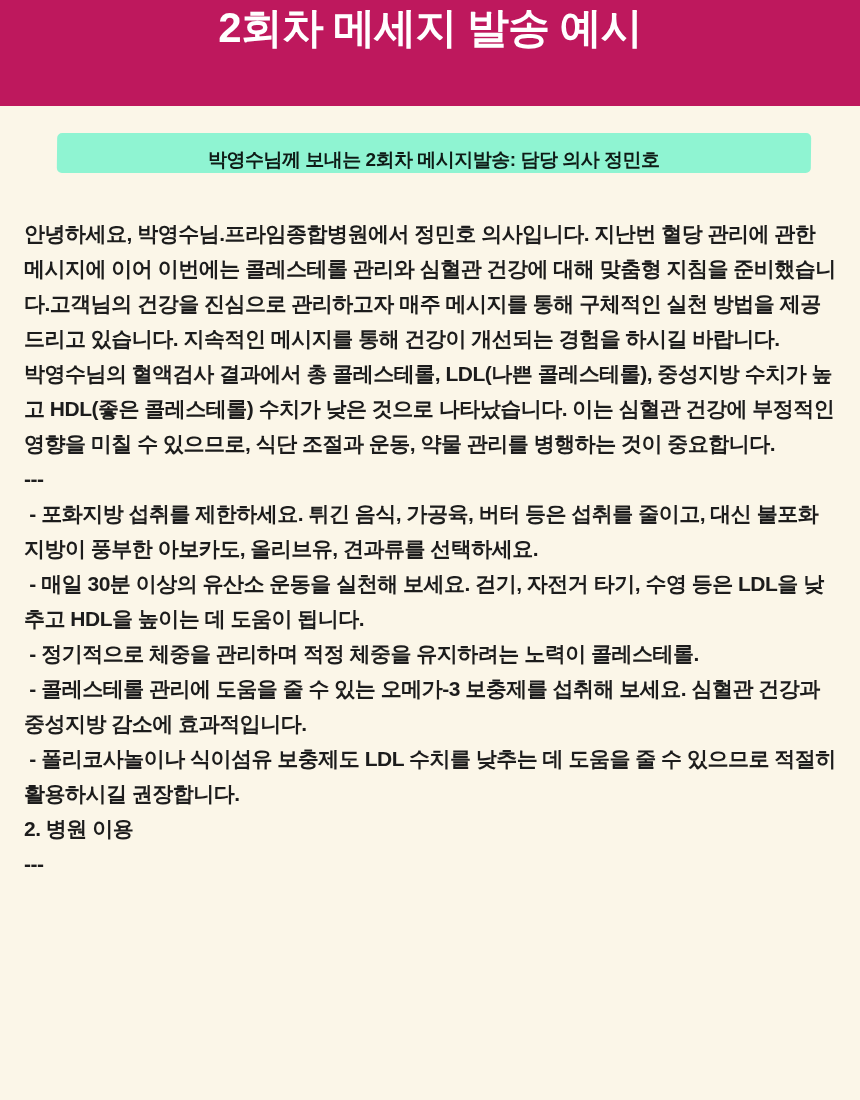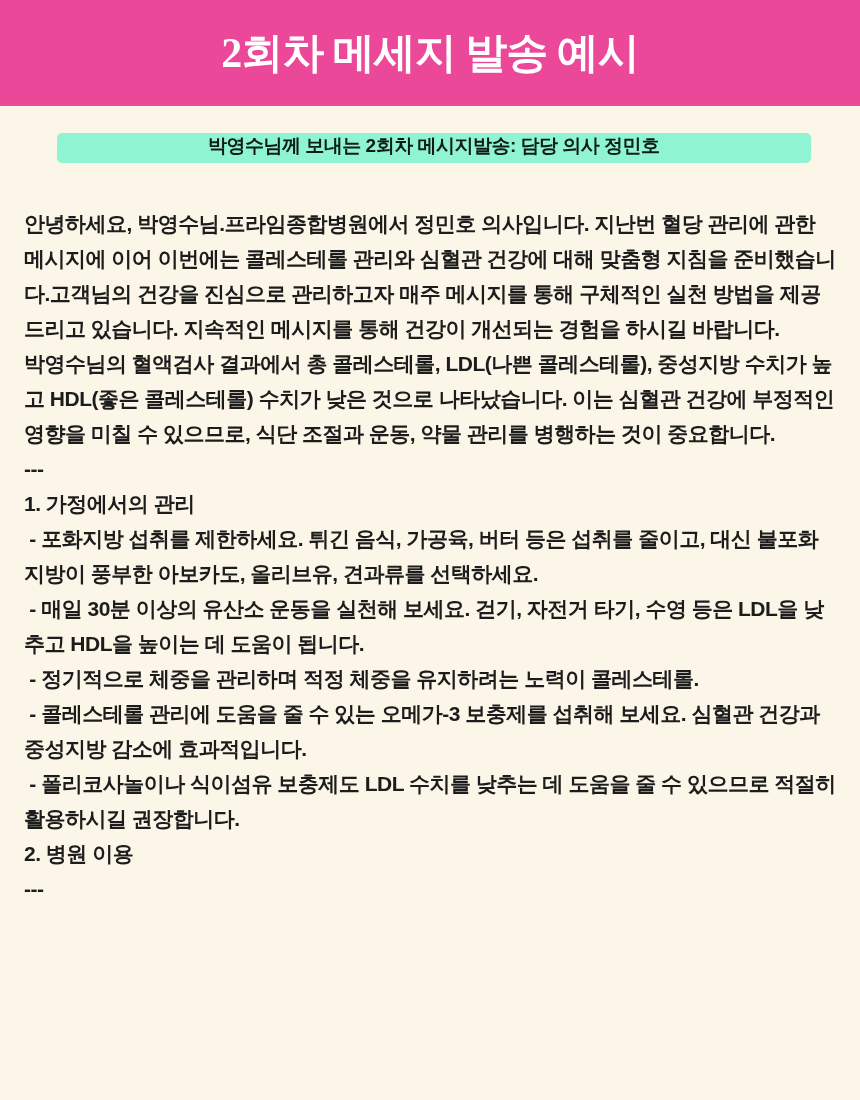--- a/index.html
+++ b/index.html
@@ -13,41 +13,39 @@
     font-family: "Liberation Sans", "DejaVu Sans", sans-serif;
   }
   .page {
     width: 860px;
     height: 1100px;
     overflow: hidden;
     background: #FBF6E8;
   }
   .header {
     height: 106px;
-    background: #ec4899;
+    background: #be185d;
     display: flex;
-    align-items: center;
     justify-content: center;
-    font-family: Liberation Serif, serif;
   }
   .page-title {
     margin: 0;
     color: #FFFFFF;
     font-size: 42px;
     font-weight: 900;
     letter-spacing: -1px;
     white-space: nowrap;
   }
   .banner {
     margin: 27px 49px 0 57px;
-    height: 30px;
+    height: 40px;
     background: #8FF4D2;
     border-radius: 5px;
     display: flex;
-    align-items: flex-start;
+    align-items: flex-end;
     justify-content: center;
     transform: skewX(-0.6deg);
   }
   .banner-text {
     transform: skewX(0.6deg);
     font-size: 19px;
     font-weight: 700;
     color: #0E1B16;
     letter-spacing: -0.5px;
     white-space: nowrap;
@@ -75,21 +73,20 @@
   </header>
 
   <div class="banner">
     <span class="banner-text">박영수님께 보내는 2회차 메시지발송: 담당 의사 정민호</span>
   </div>
 
   <main class="message">
     <p>안녕하세요, 박영수님.프라임종합병원에서 정민호 의사입니다. 지난번 혈당 관리에 관한 메시지에 이어 이번에는 콜레스테롤 관리와 심혈관 건강에 대해 맞춤형 지침을 준비했습니다.고객님의 건강을 진심으로 관리하고자 매주 메시지를 통해 구체적인 실천 방법을 제공드리고 있습니다. 지속적인 메시지를 통해 건강이 개선되는 경험을 하시길 바랍니다.</p>
     <p>박영수님의 혈액검사 결과에서 총 콜레스테롤, LDL(나쁜 콜레스테롤), 중성지방 수치가 높고 HDL(좋은 콜레스테롤) 수치가 낮은 것으로 나타났습니다. 이는 심혈관 건강에 부정적인 영향을 미칠 수 있으므로, 식단 조절과 운동, 약물 관리를 병행하는 것이 중요합니다.</p>
     <p>---</p>
-    <p>1. 가정에서의 관리</p>
     <p> - 포화지방 섭취를 제한하세요. 튀긴 음식, 가공육, 버터 등은 섭취를 줄이고, 대신 불포화지방이 풍부한 아보카도, 올리브유, 견과류를 선택하세요.</p>
     <p> - 매일 30분 이상의 유산소 운동을 실천해 보세요. 걷기, 자전거 타기, 수영 등은 LDL을 낮추고 HDL을 높이는 데 도움이 됩니다.</p>
     <p> - 정기적으로 체중을 관리하며 적정 체중을 유지하려는 노력이 콜레스테롤.</p>
     <p> - 콜레스테롤 관리에 도움을 줄 수 있는 오메가-3 보충제를 섭취해 보세요. 심혈관 건강과 중성지방 감소에 효과적입니다.</p>
     <p> - 폴리코사놀이나 식이섬유 보충제도 LDL 수치를 낮추는 데 도움을 줄 수 있으므로 적절히 활용하시길 권장합니다.</p>
     <p>2. 병원 이용</p>
     <p>---</p>
   </main>
 
 </div>

